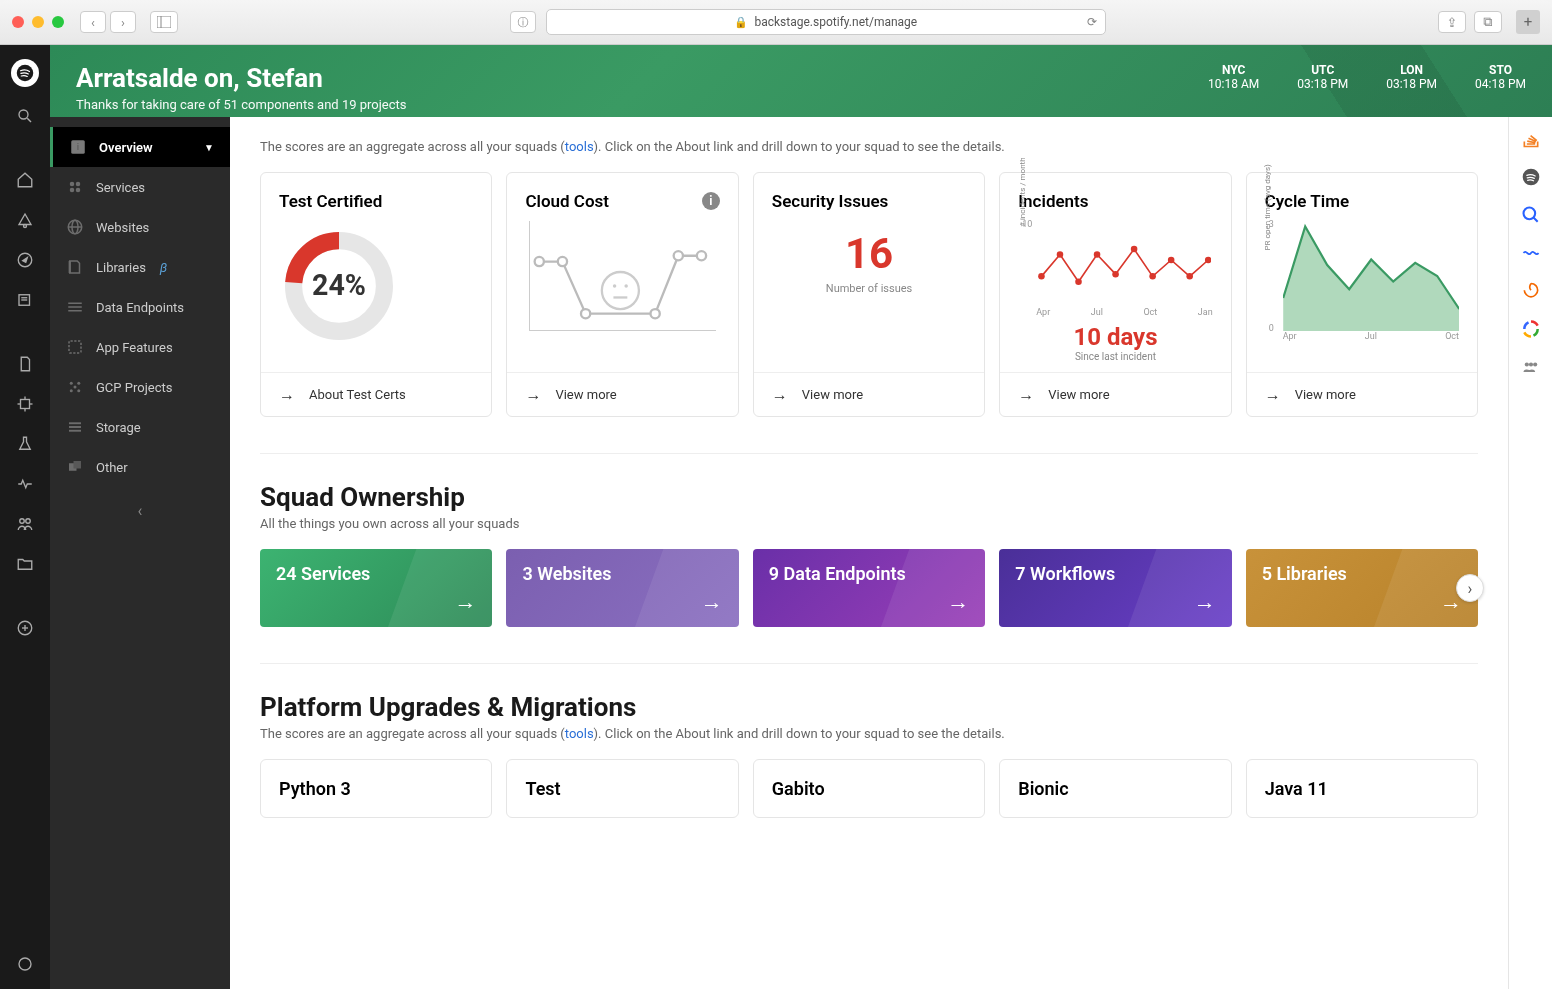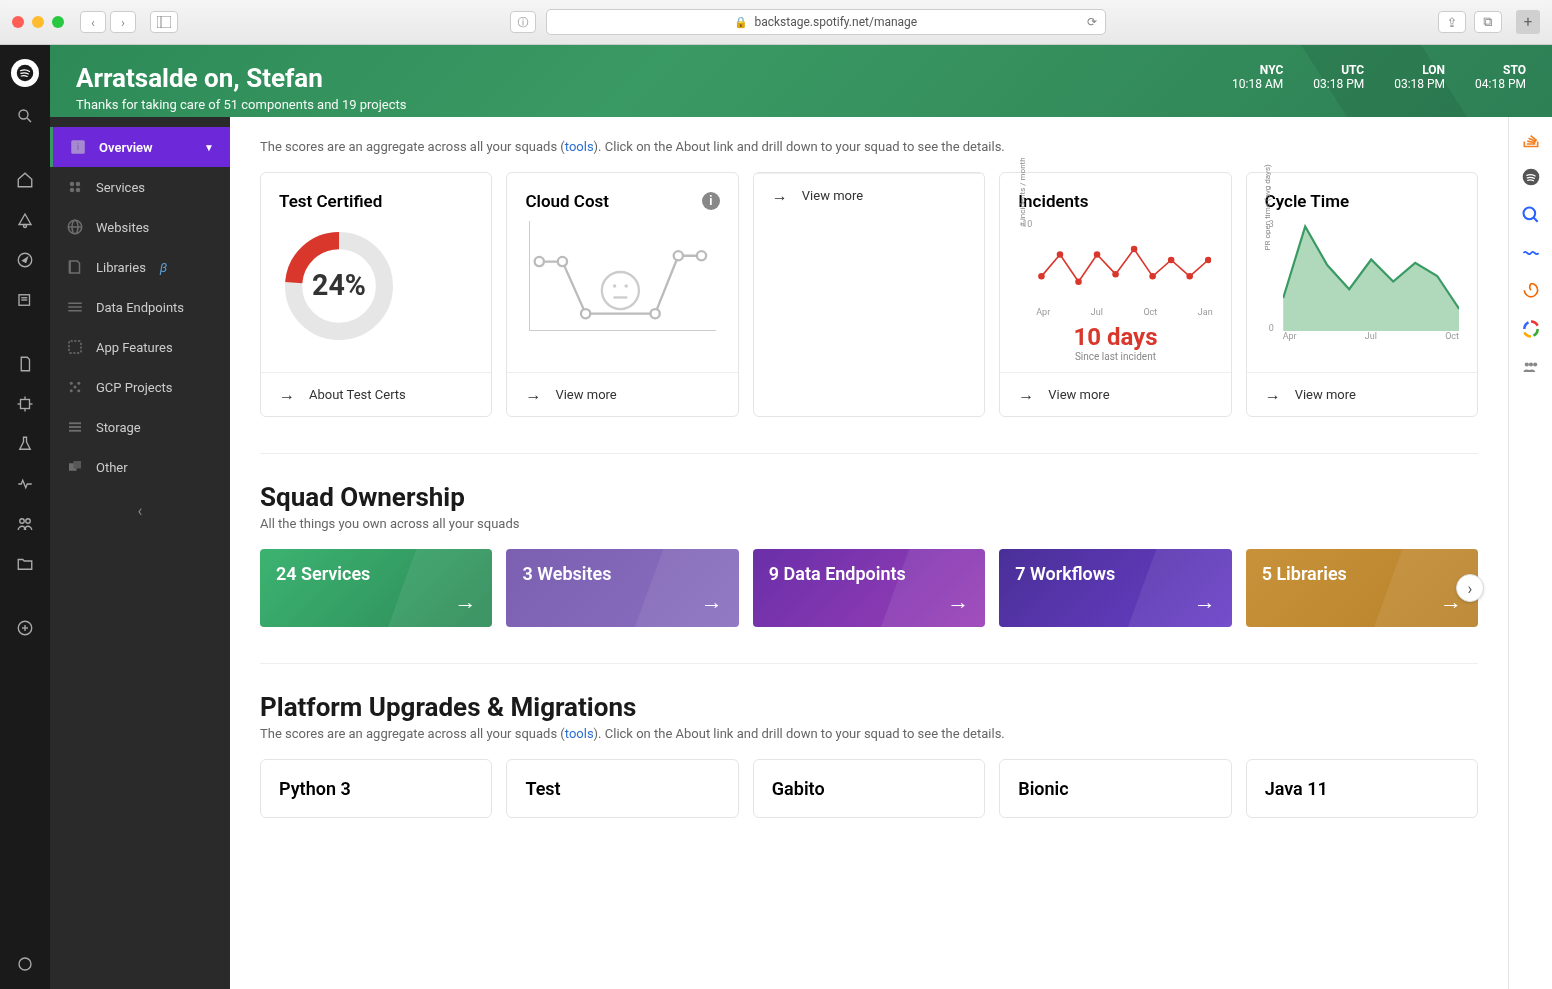--- a/index.html
+++ b/index.html
@@ -32,29 +32,29 @@
 .rail-spacer{flex:1;}
 .rail-bot{margin-bottom:14px;}
 
 .content{flex:1;display:flex;flex-direction:column;overflow:hidden;}
 
 .header{height:72px;background:linear-gradient(135deg,#2d8a57 0%,#3a9a63 40%,#2d7f54 100%);color:#fff;padding:18px 26px;display:flex;justify-content:space-between;position:relative;overflow:hidden;}
 .header::after{content:"";position:absolute;right:-60px;top:-20px;width:400px;height:200px;background:linear-gradient(45deg,transparent 40%,rgba(0,0,0,0.08) 40%,rgba(0,0,0,0.08) 60%,transparent 60%);transform:skewX(-20deg);}
 .header-left h1{font-size:26px;font-weight:700;margin-bottom:4px;}
 .header-left p{font-size:13px;opacity:0.95;}
 .clocks{display:flex;gap:30px;z-index:1;}
-.clock{text-align:right;}
+.clock{text-align:center;margin-left:8px;}
 .clock .city{font-size:12px;font-weight:700;}
 .clock .time{font-size:12px;}
 
 .body{flex:1;display:flex;overflow:hidden;}
 
 .sidenav{width:180px;background:#2a2a2a;color:#ccc;padding-top:10px;position:relative;}
 .sidenav-item{display:flex;align-items:center;gap:12px;padding:11px 16px;font-size:13px;cursor:pointer;}
-.sidenav-item.active{background:#6d28d9;border-left:3px solid #3a9a63;font-weight:600;color:#fff;}
+.sidenav-item.active{background:#000000;border-left:3px solid #3a9a63;font-weight:600;color:#fff;}
 .sidenav-item .nav-icon{width:18px;height:18px;opacity:0.6;flex-shrink:0;}
 .sidenav-item .nav-icon svg{width:18px;height:18px;fill:#999;}
 .sidenav-item.active .nav-icon svg{fill:#ccc;}
 .sidenav-item .chev{margin-left:auto;font-size:10px;}
 .sidenav-item .beta{color:#5a9fd4;font-style:italic;margin-left:2px;}
 .collapse-btn{text-align:center;padding:14px;color:#888;cursor:pointer;}
 
 .main{flex:1;background:#fff;overflow-y:auto;padding:22px 30px 40px 30px;position:relative;}
 .section-title{font-size:26px;font-weight:700;color:#1a1a1a;margin-bottom:4px;}
 .section-desc{font-size:13px;color:#666;margin-bottom:18px;}
@@ -397,20 +397,25 @@
                 </svg>
               </div>
             </div>
             <div class="card-footer">
                 <span class="arrow">→</span>
                 <span>View more</span>
               </div>
           </div>
 
           <div class="card">
+            <div class="card-body">
+              <div class="card-title">Security Issues</div>
+              <div class="sec-number">16</div>
+              <div class="sec-label">Number of issues</div>
+            </div>
             <div class="card-footer">
                 <span class="arrow">→</span>
                 <span>View more</span>
               </div>
           </div>
 
           <div class="card">
             <div class="card-body">
               <div class="card-title">Incidents</div>
               <div class="inc-chart">

